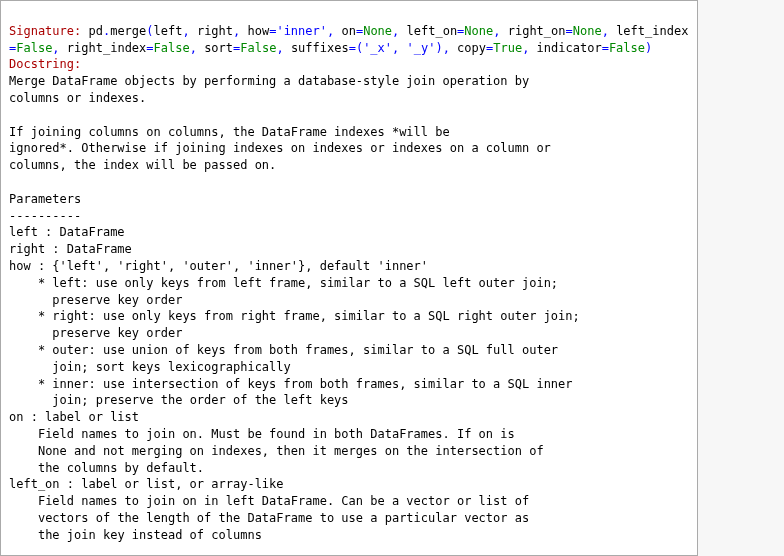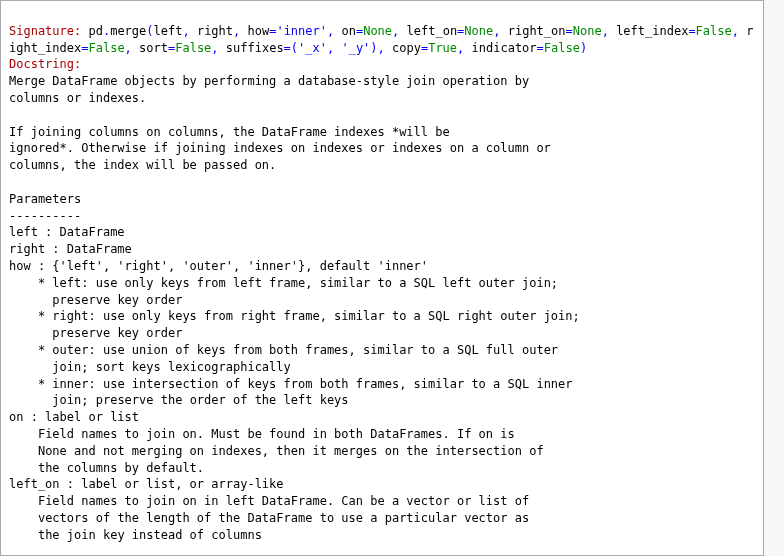--- a/index.html
+++ b/index.html
@@ -4,21 +4,21 @@
   <style>
     body {
       margin: 0;
       padding: 0;
       font-family: Monaco, Consolas, 'DejaVu Sans Mono', monospace;
       font-size: 12px;
       line-height: 1.4;
       background: #f7f7f7;
     }
     .cell {
-      width: 764px;
+      width: 698px;
       min-height: 556px;
       background: #fff;
       border: 1px solid #aaa;
       box-sizing: border-box;
       padding: 5px 8px;
       white-space: pre-wrap;
       word-break: break-all;
       position: relative;
     }
     .red { color: #a00; }

